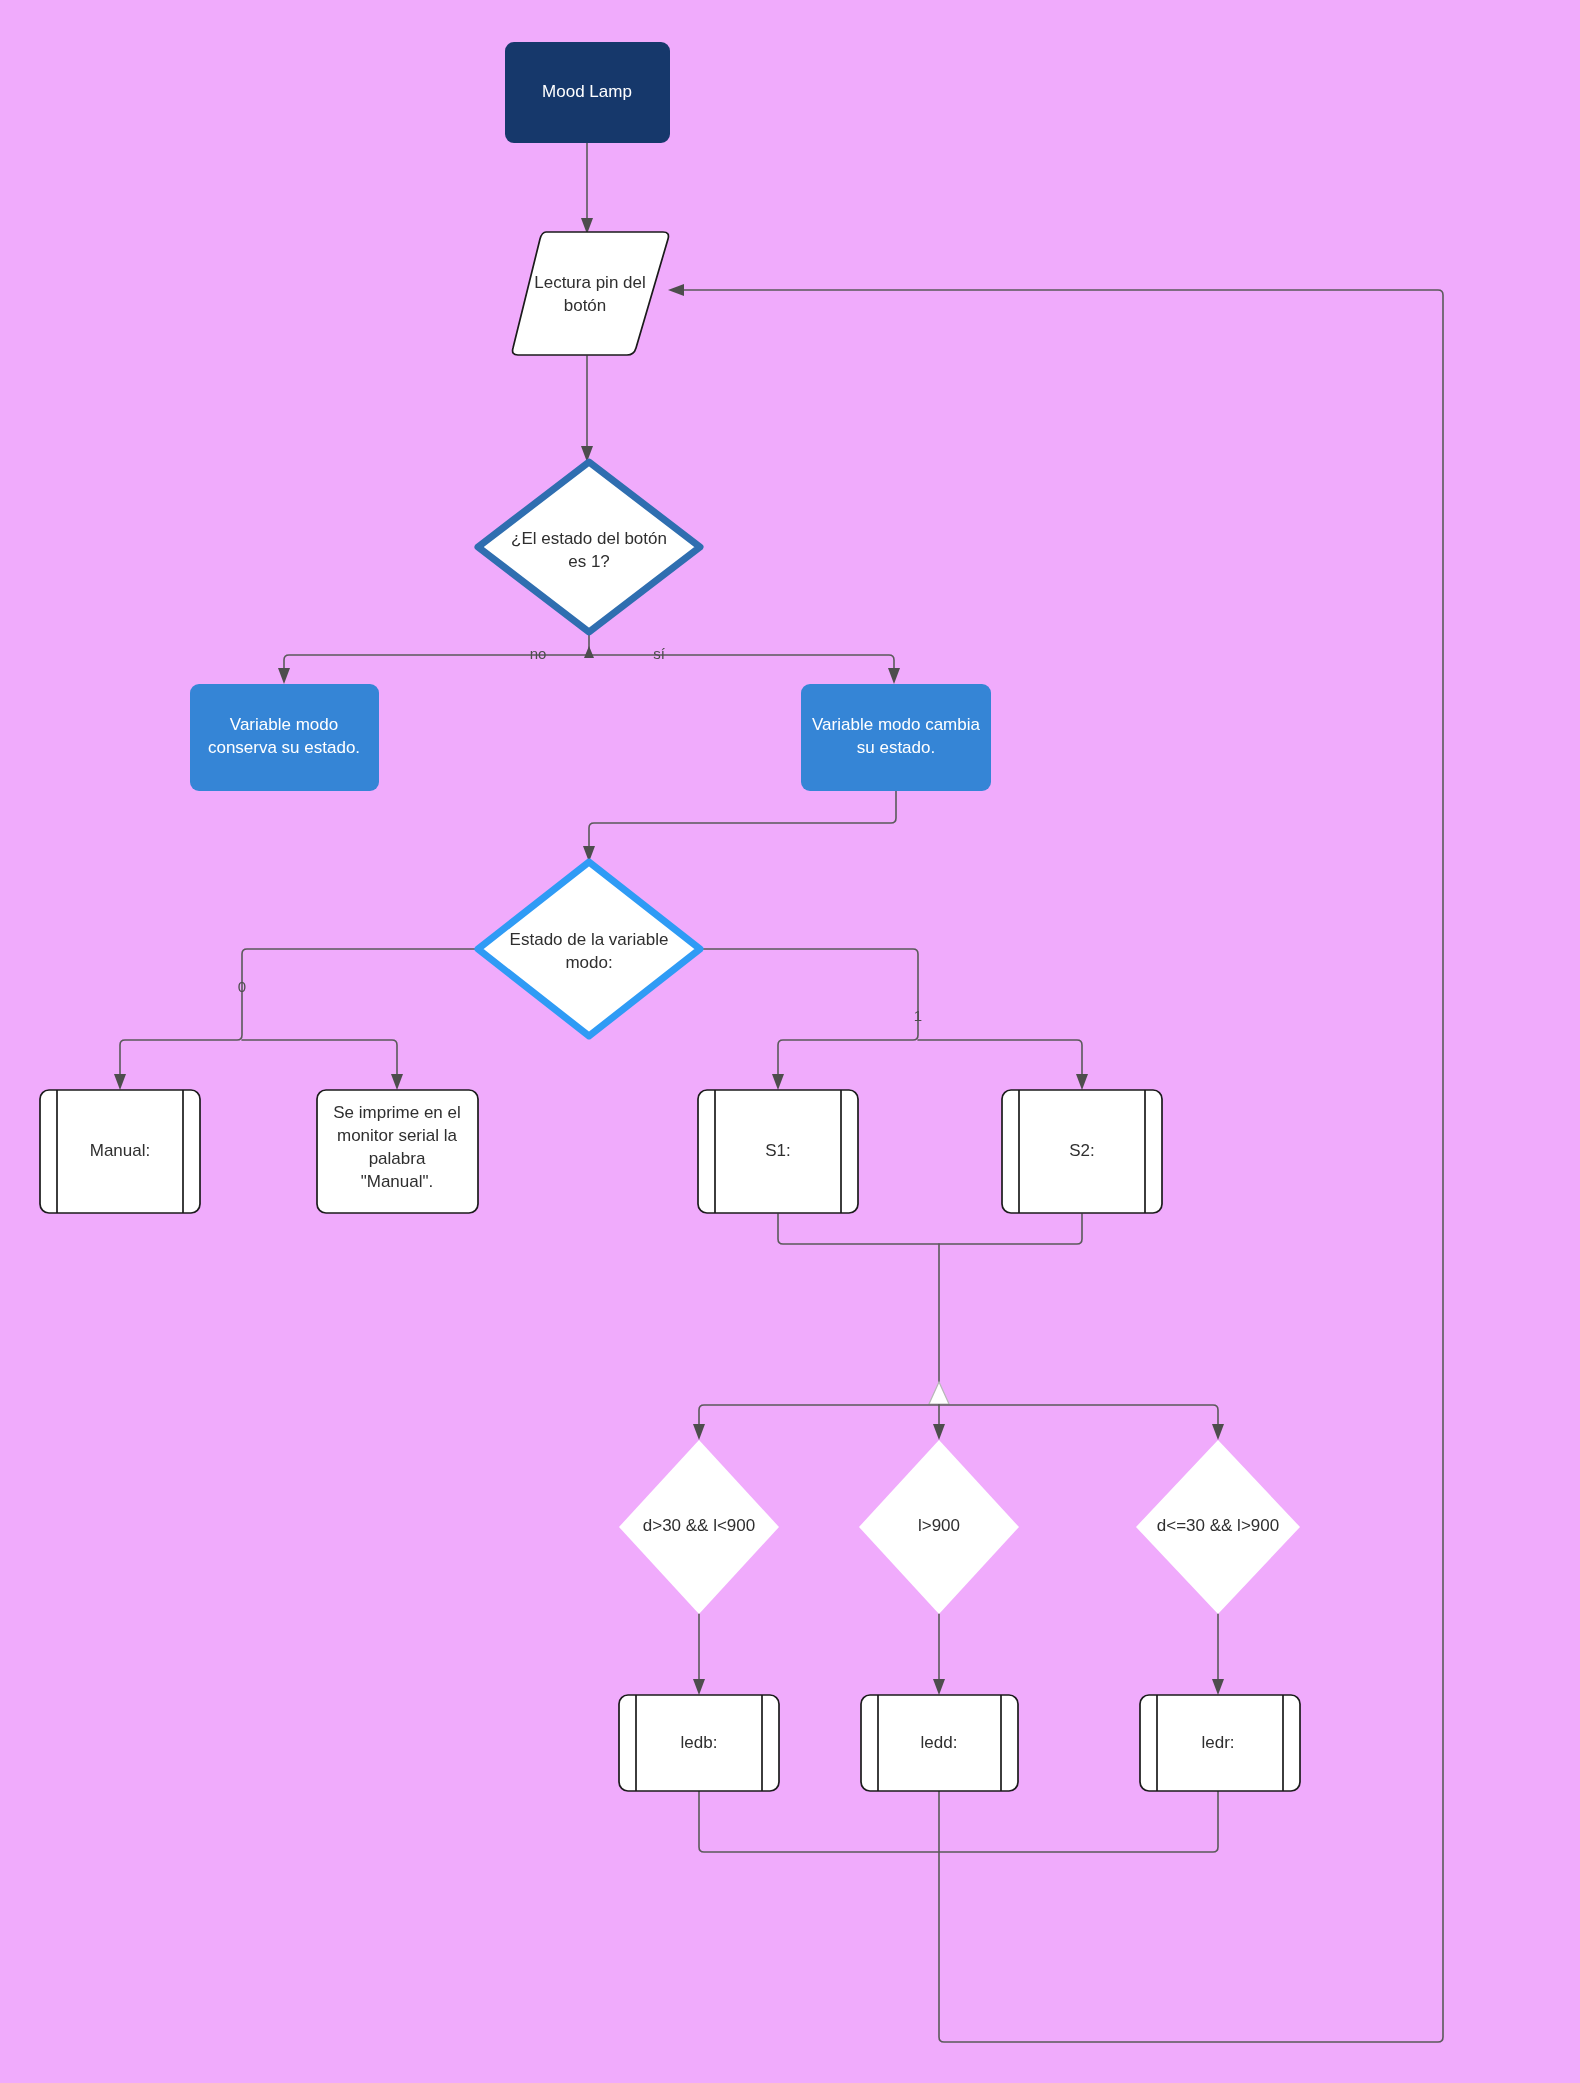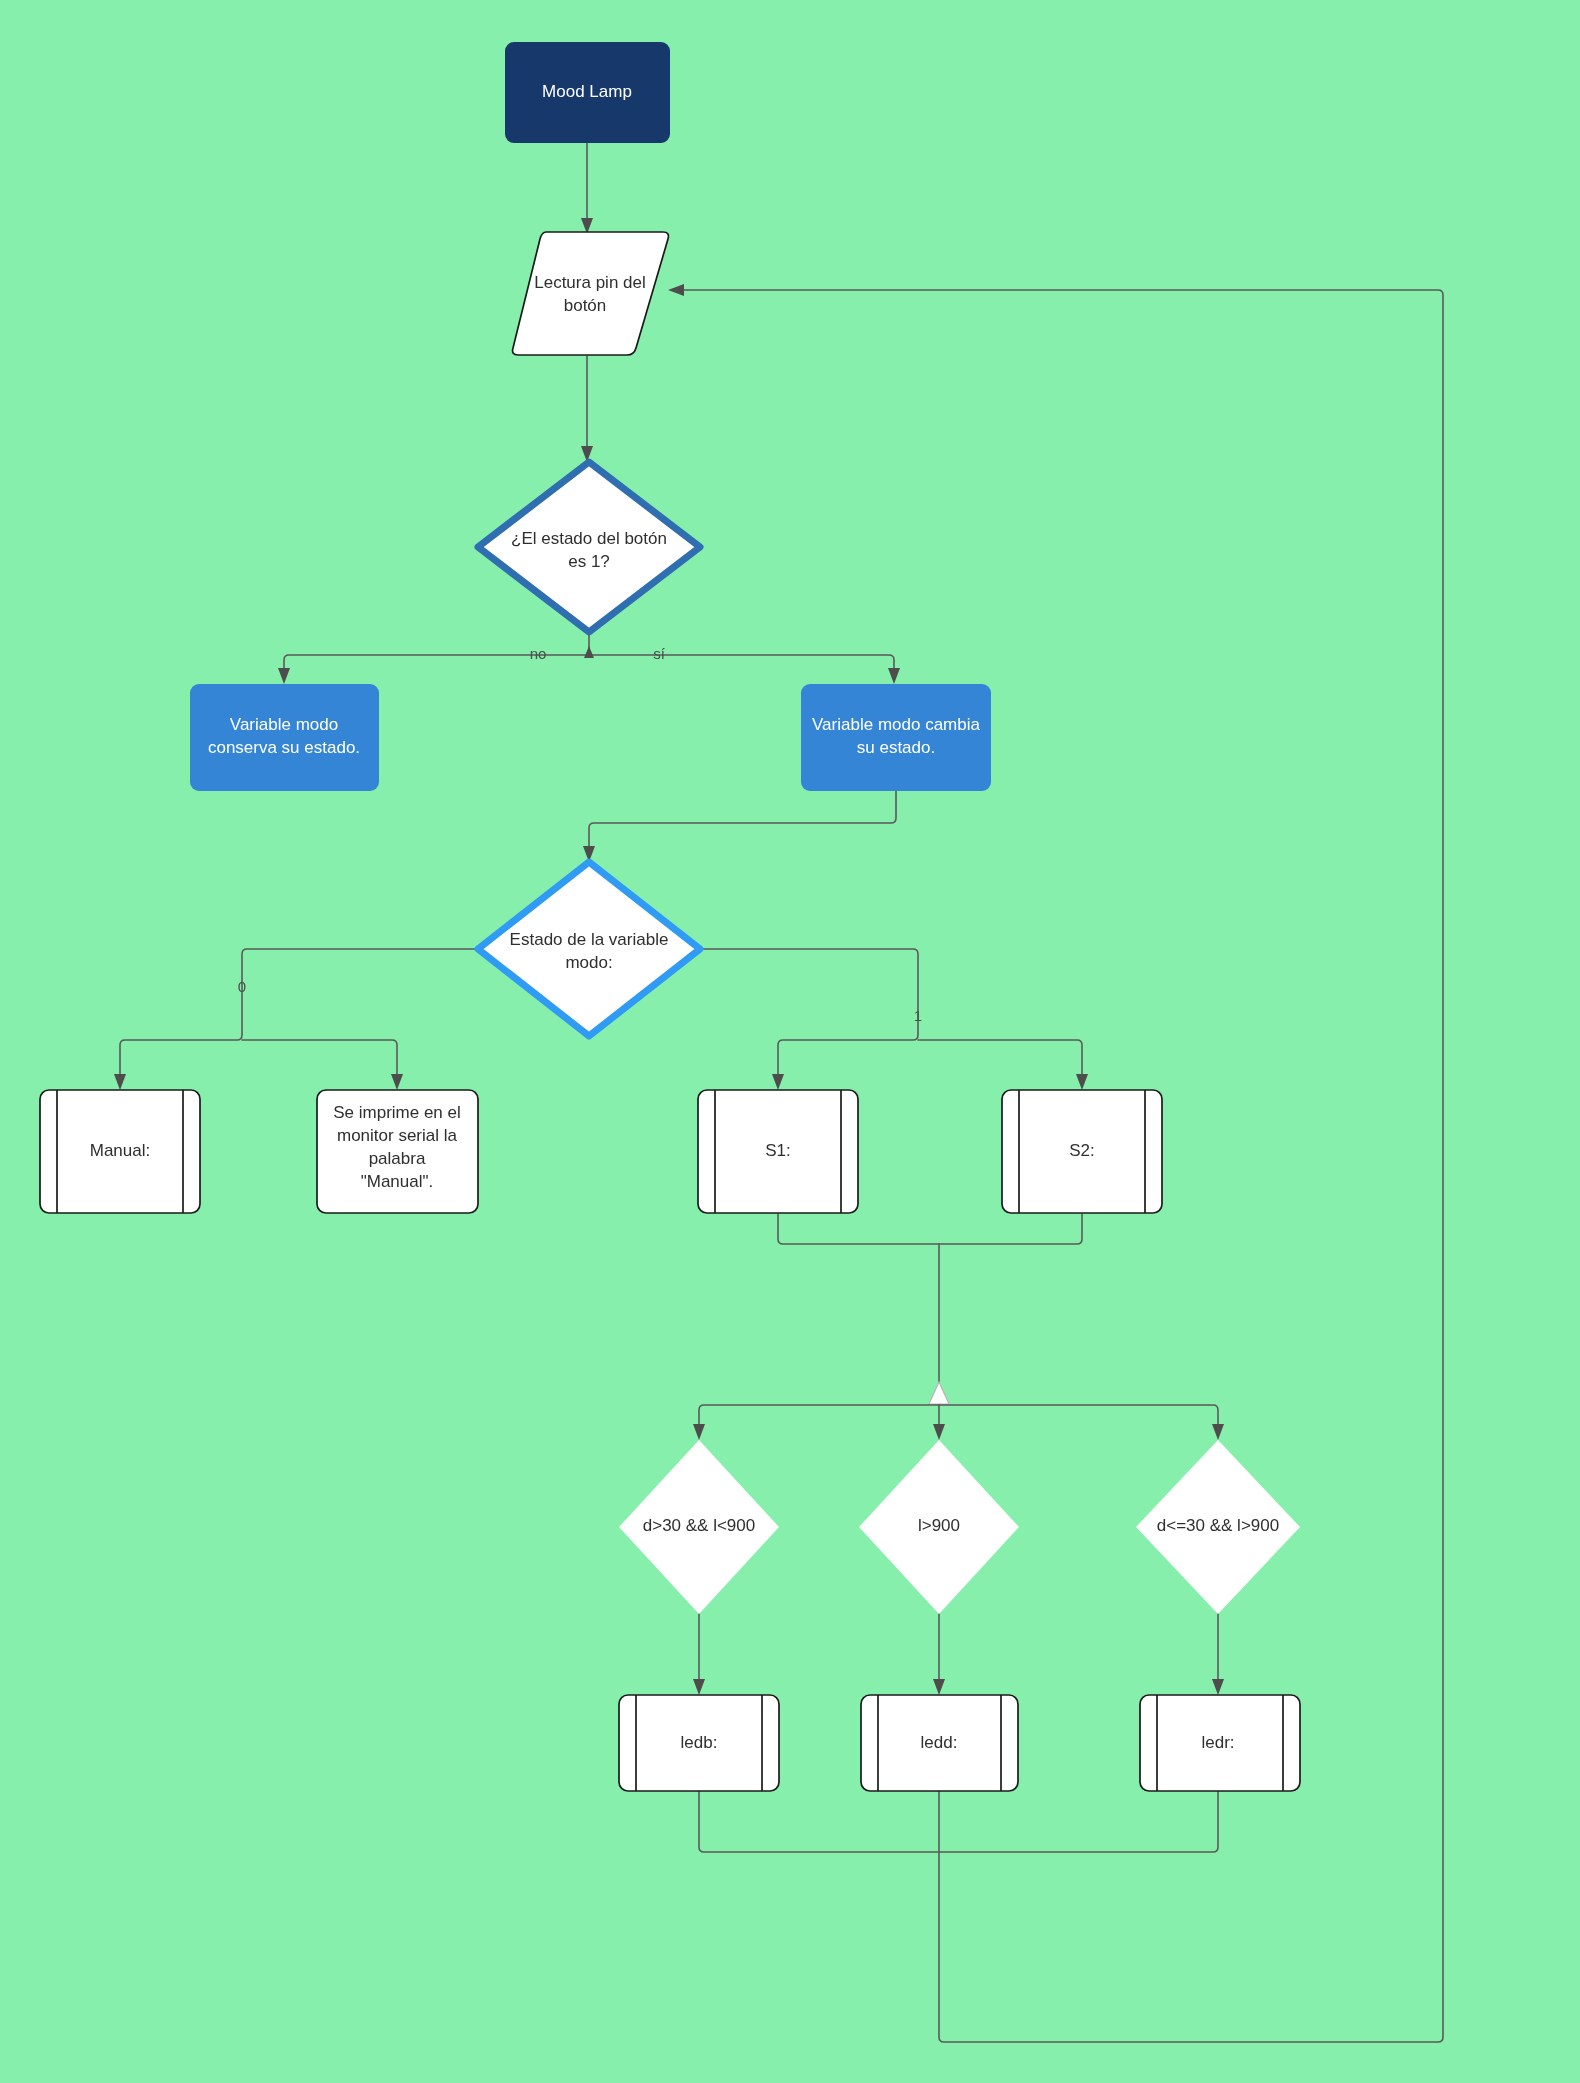--- a/index.html
+++ b/index.html
@@ -5,21 +5,21 @@
 <style>
   html, body {
     margin: 0;
     padding: 0;
     background: #000000;
   }
   #page {
     position: relative;
     width: 1580px;
     height: 2083px;
-    background: #86efac;
+    background: #f0abfc;
     overflow: hidden;
     font-family: "Liberation Sans", "DejaVu Sans", sans-serif;
   }
   #flow-svg {
     position: absolute;
     top: 0;
     left: 0;
     width: 1580px;
     height: 2083px;
   }

